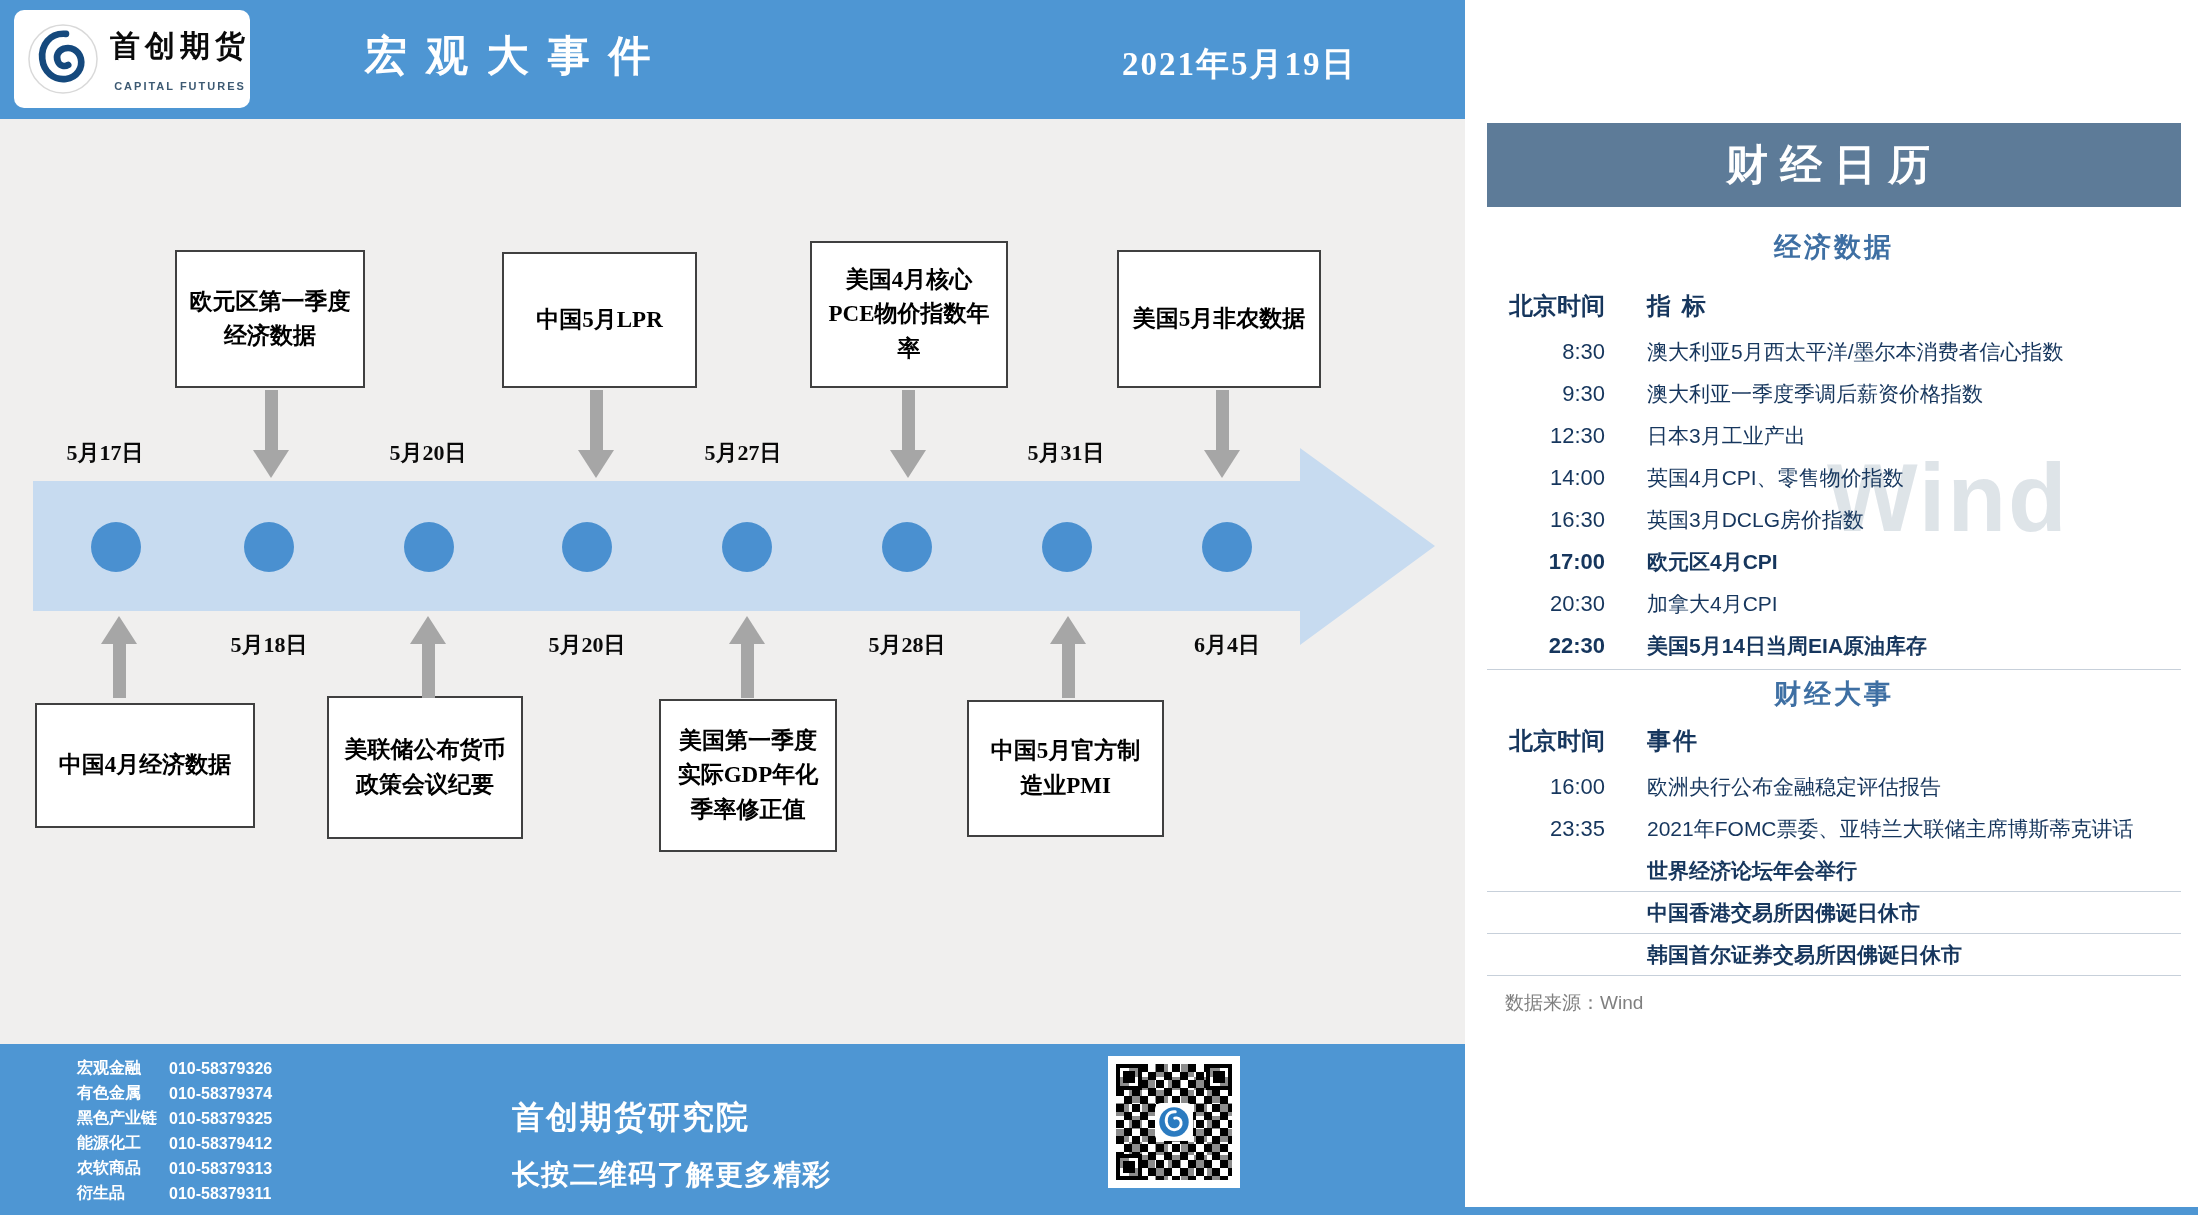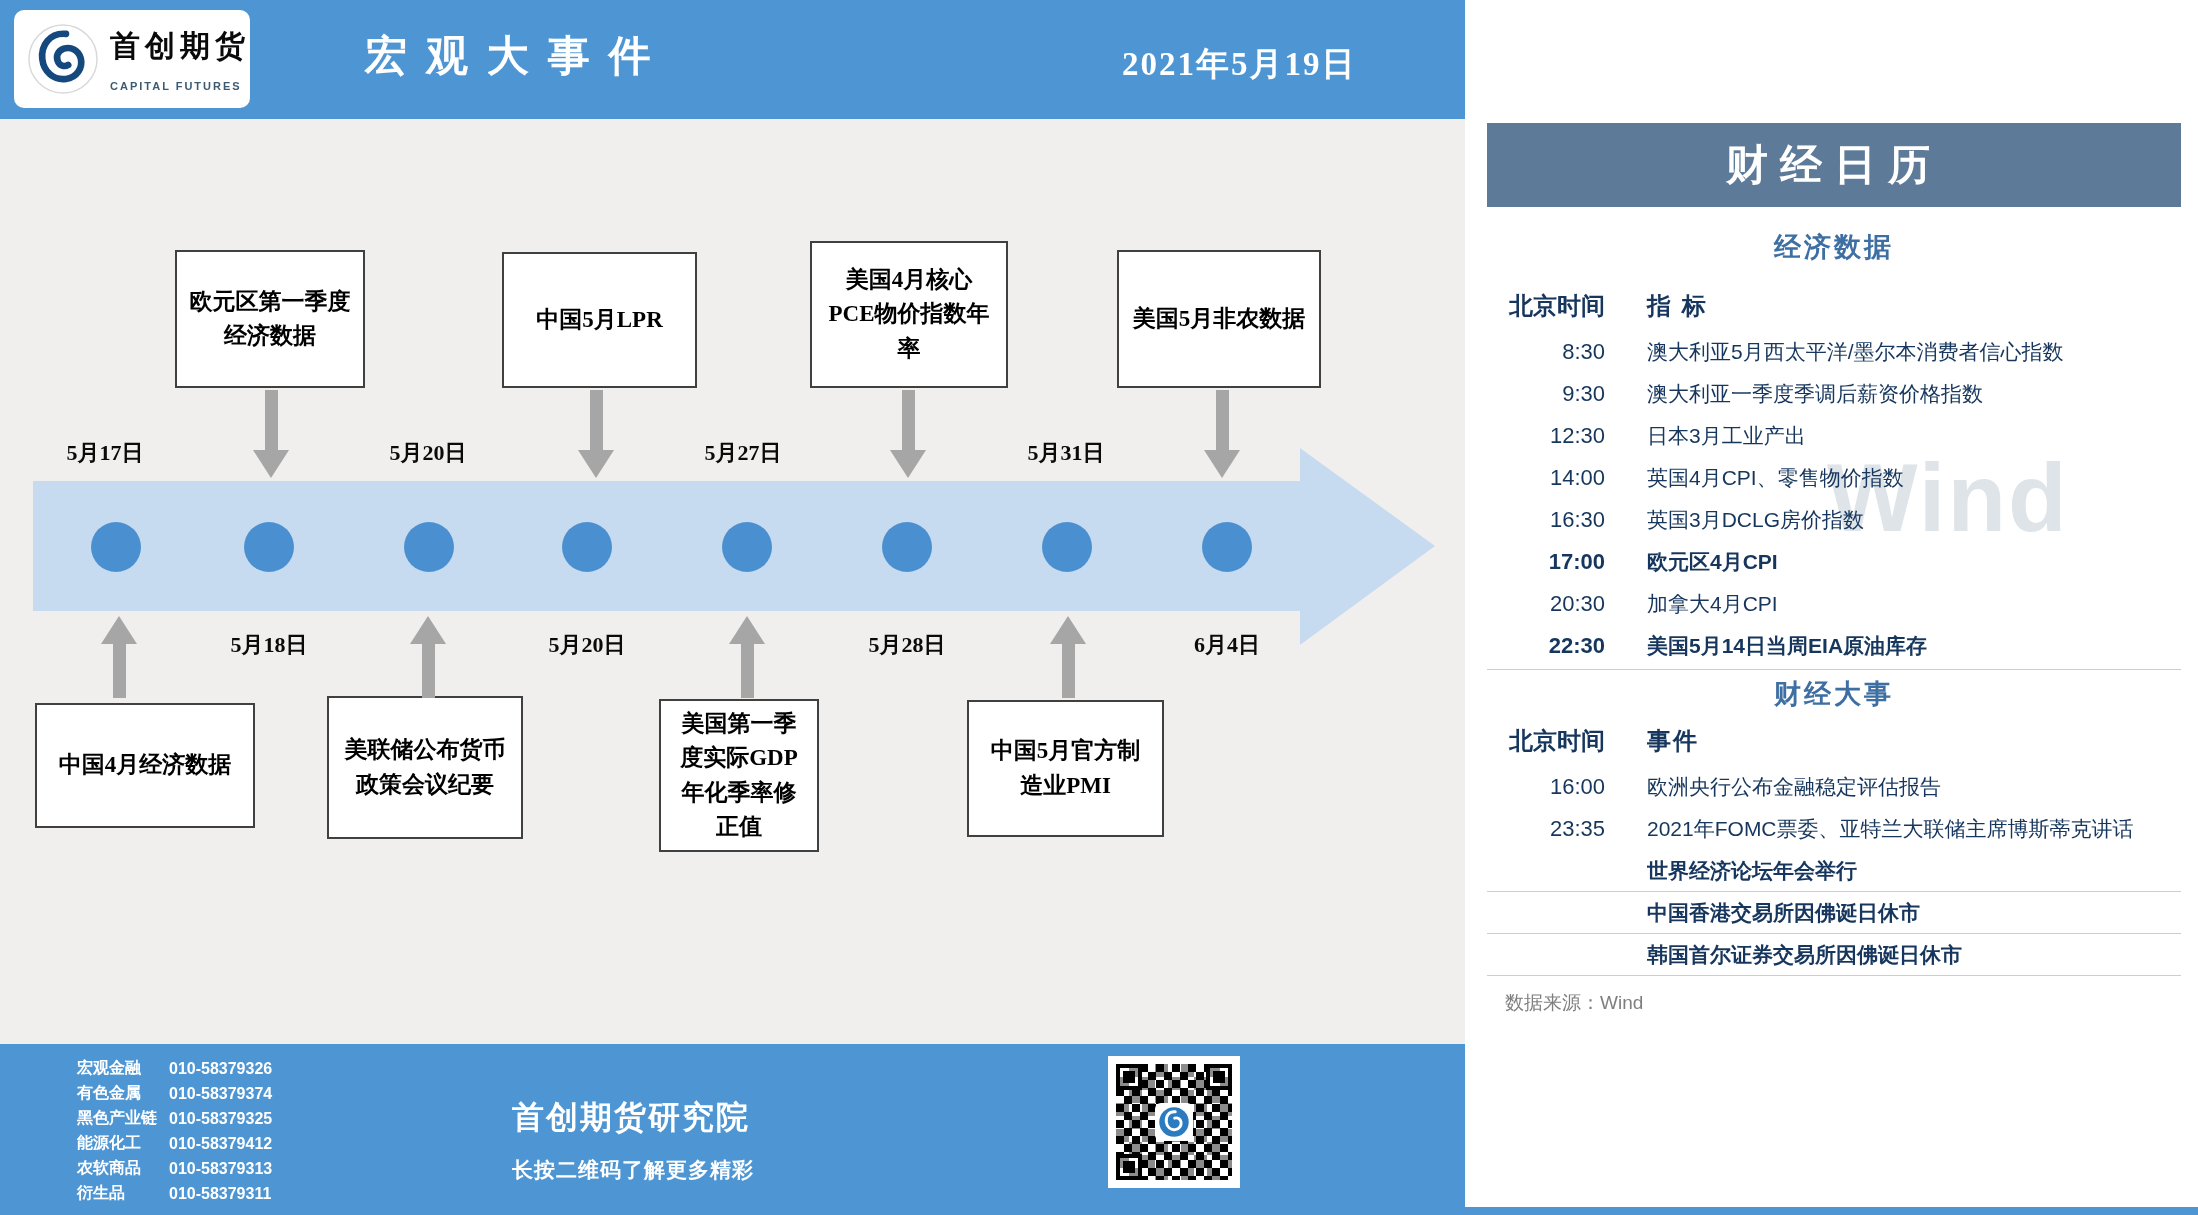--- a/index.html
+++ b/index.html
@@ -7,21 +7,21 @@
     width:2198px;height:1215px;position:relative;overflow:hidden;
     background:#ffffff;font-family:"Liberation Sans",sans-serif;
   }
   
   .left-bg{position:absolute;left:0;top:0;width:1465px;height:1044px;background:#f0efee;}
   .header{position:absolute;left:0;top:0;width:1465px;height:119px;background:#4e96d3;}
   .logo-block{position:absolute;left:14px;top:10px;width:236px;height:98px;background:#ffffff;border-radius:10px;
     display:flex;align-items:center;gap:10px;padding-left:12px;box-sizing:border-box;}
   .logo-icon svg{display:block;}
   .logo-name{font-size:30px;font-weight:bold;color:#0a0a0a;letter-spacing:5px;font-family:"Liberation Serif",serif;}
-  .logo-sub{font-size:11px;color:#3d5a73;letter-spacing:2px;font-weight:bold;margin-top:13px;}
+  .logo-sub{font-size:11px;color:#3d5a73;letter-spacing:2px;font-weight:bold;margin-top:13px;text-align:center;}
   .header-title{position:absolute;left:365px;top:28px;width:520px;text-align:left;color:#ffffff;
     font-family:"Liberation Serif",serif;font-weight:bold;font-size:42px;letter-spacing:0.45em;}
   .header-date{position:absolute;left:1122px;top:42px;color:#ffffff;font-family:"Liberation Serif",serif;
     font-weight:bold;font-size:33px;letter-spacing:2px;}
 
   
   .tl-band{position:absolute;left:28px;top:445px;}
   .circle{position:absolute;width:50px;height:50px;border-radius:50%;background:#4a90d0;top:522px;}
   .tl-date{position:absolute;width:150px;text-align:center;font-family:"Liberation Serif",serif;
     font-weight:bold;font-size:22px;color:#0a0a0a;}
@@ -58,21 +58,21 @@
   .events-sec .cols{margin-top:16px;}
   .source{margin-top:14px;height:26px;line-height:26px;padding-left:18px;color:#7f7f7f;font-size:19px;}
 
   
   .footer{position:absolute;left:0;top:1044px;width:1465px;height:171px;background:#4e96d3;}
   .contacts{position:absolute;left:77px;top:12px;display:grid;grid-template-columns:92px auto;
     grid-auto-rows:25px;align-items:center;color:#ffffff;font-size:16px;font-weight:bold;}
   .contact{display:contents;}
   .center-block{position:absolute;left:512px;top:52px;color:#ffffff;}
   .center-title{font-size:32px;font-weight:bold;letter-spacing:2px;}
-  .center-sub{margin-top:16px;font-size:21px;font-weight:bold;letter-spacing:1px;}
+  .center-sub{margin-top:16px;font-size:28px;font-weight:bold;letter-spacing:1px;}
   .qr{position:absolute;left:1108px;top:12px;width:132px;height:132px;background:#ffffff;padding:8px;box-sizing:border-box;}
   .qr-pattern{position:relative;width:100%;height:100%;
     background:repeating-conic-gradient(#000 0% 25%, #fff 0% 50%);background-size:16px 16px;}
   .qr-pattern::after{content:"";position:absolute;inset:0;
     background:repeating-conic-gradient(#000 0% 25%, transparent 0% 50%);background-size:26px 26px;opacity:.45;}
   .qf{position:absolute;width:26px;height:26px;border:4px solid #000;background:#fff;box-sizing:border-box;}
   .qf::after{content:"";position:absolute;inset:3px;background:#000;}
   .qf.tl{left:0;top:0;} .qf.tr{right:0;top:0;} .qf.bl{left:0;bottom:0;}
   .qr-logo{position:absolute;left:0;right:0;top:0;bottom:0;margin:auto;width:38px;height:38px;background:#ffffff;
     border-radius:6px;display:flex;align-items:center;justify-content:center;z-index:2;}
@@ -122,21 +122,21 @@
 <div class="tl-date" style="left:991px;top:438px">5月31日</div>
 <div class="tl-date" style="left:1152px;top:630px">6月4日</div>
 
 <div class="box" style="left:175px;top:250px;width:190px;height:138px">欧元区第一季度经济数据</div>
 <div class="box" style="left:502px;top:252px;width:195px;height:136px">中国5月LPR</div>
 <div class="box" style="left:810px;top:241px;width:198px;height:147px">美国4月核心PCE物价指数年率</div>
 <div class="box" style="left:1117px;top:250px;width:204px;height:138px">美国5月非农数据</div>
 
 <div class="box" style="left:35px;top:703px;width:220px;height:125px">中国4月经济数据</div>
 <div class="box" style="left:327px;top:696px;width:196px;height:143px">美联储公布货币政策会议纪要</div>
-<div class="box" style="left:659px;top:699px;width:160px;height:153px">美国第一季度实际GDP年化季率修正值</div>
+<div class="box" style="left:659px;top:699px;width:178px;height:153px">美国第一季度实际GDP年化季率修正值</div>
 <div class="box" style="left:967px;top:700px;width:197px;height:137px">中国5月官方制造业PMI</div>
 
 <div class="v-arrow" style="left:253px;top:390px">
     <div class="shaft" style="height:60px"></div>
     <div class="tri-down"></div>
   </div>
 <div class="v-arrow" style="left:578px;top:390px">
     <div class="shaft" style="height:60px"></div>
     <div class="tri-down"></div>
   </div>

